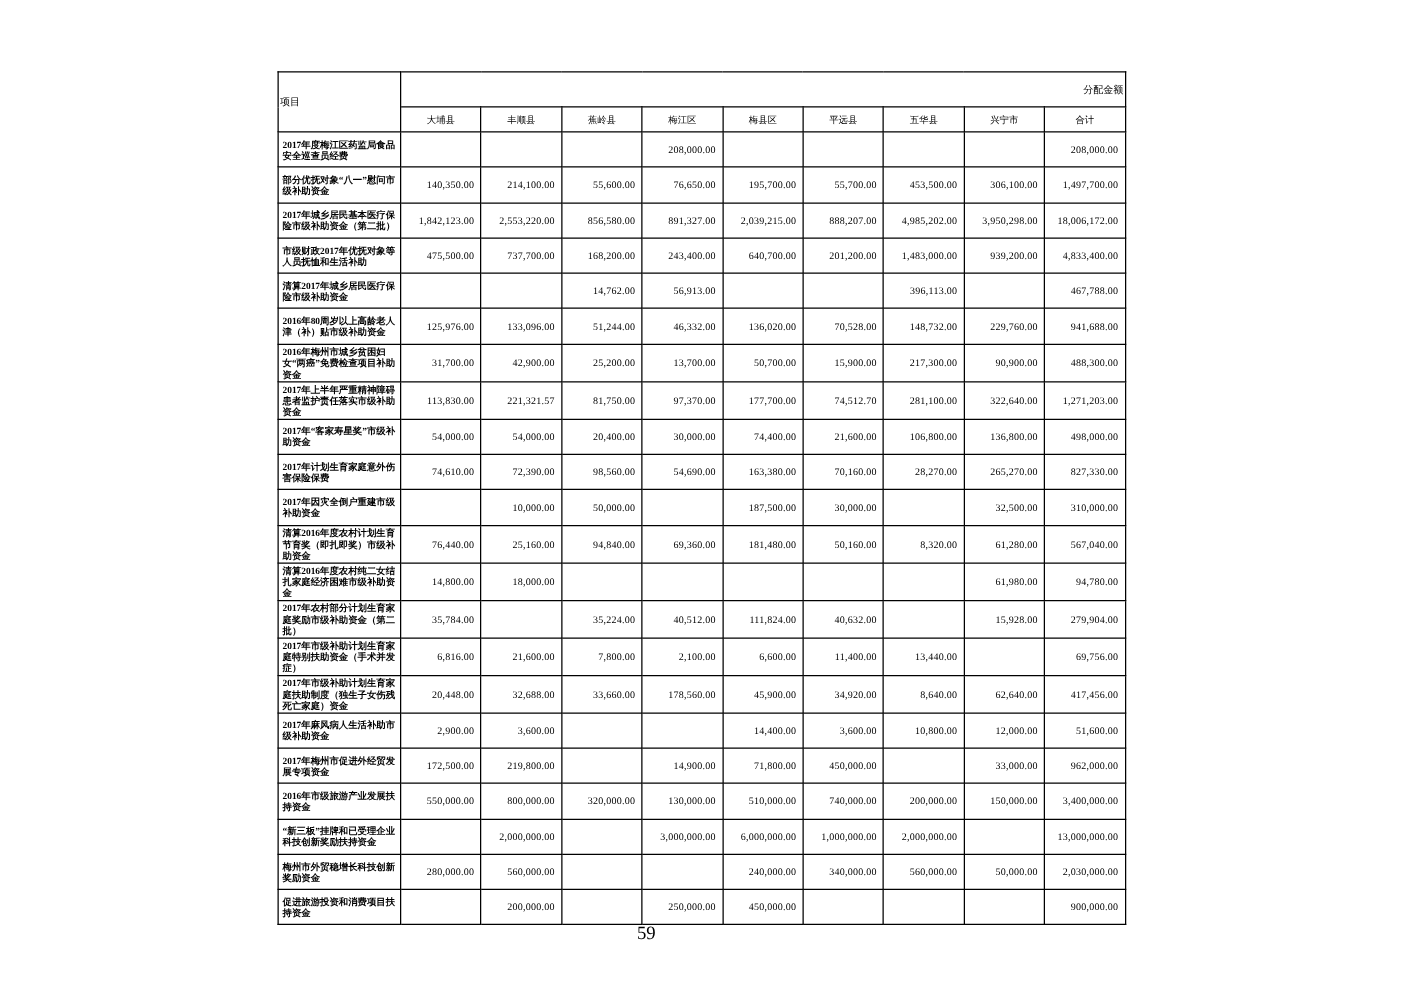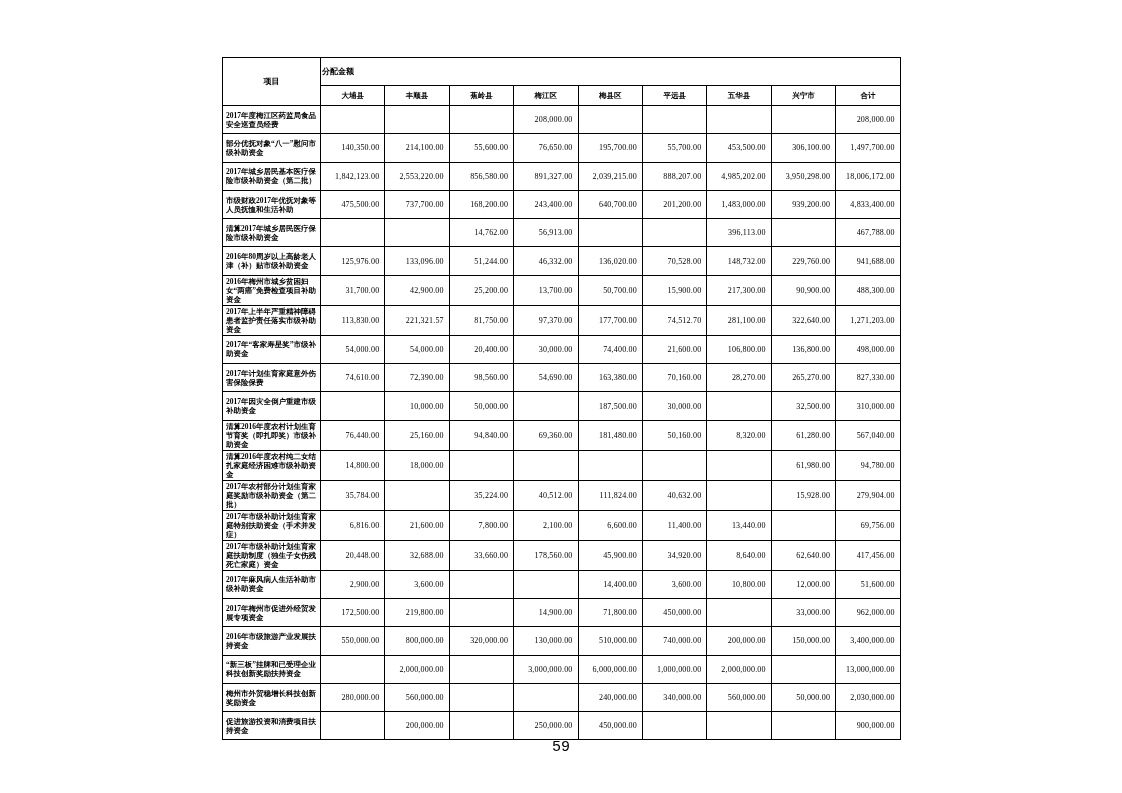--- a/index.html
+++ b/index.html
@@ -31,33 +31,33 @@
     overflow: hidden;
     box-sizing: border-box;
   }
   col.c-item  { width: 98px; }
   col.c-val   { width: 64.4px; }
   tr.hdr-group  { height: 28px; }
   tr.hdr-cols   { height: 20px; }
   tbody tr      { height: 28.3px; }
   th.item-hdr {
     font-size: 8px;
-    font-weight: bold;
-    text-align: center;
+    font-weight: normal;
+    text-align: left;
     vertical-align: middle;
   }
   th.group-hdr {
     font-size: 8px;
-    font-weight: bold;
-    text-align: left;
+    font-weight: normal;
+    text-align: right;
     vertical-align: middle;
   }
   th.col-hdr {
     font-size: 7.5px;
-    font-weight: bold;
+    font-weight: normal;
     text-align: center;
     vertical-align: middle;
   }
   td.row-label {
     font-size: 7.5px;
     line-height: 9px;
     text-align: left;
     vertical-align: middle;
     padding: 1px 2px 1px 3px;
     word-break: break-all;
@@ -71,22 +71,21 @@
     white-space: nowrap;
     letter-spacing: 0.2px;
   }
   .page-number {
     position: absolute;
     left: 0;
     top: 739px;
     width: 1034px;
     text-align: center;
     font-size: 15px;
-    font-family: Liberation Mono, monospace;
-    padding-left: 44px;
+    font-family: Liberation Serif, serif;
   }
 </style>
 </head>
 <body>
 
 <div class="table-wrap">
   <table class="alloc">
     <colgroup>
         <col class="c-item">
         <col class="c-val">

